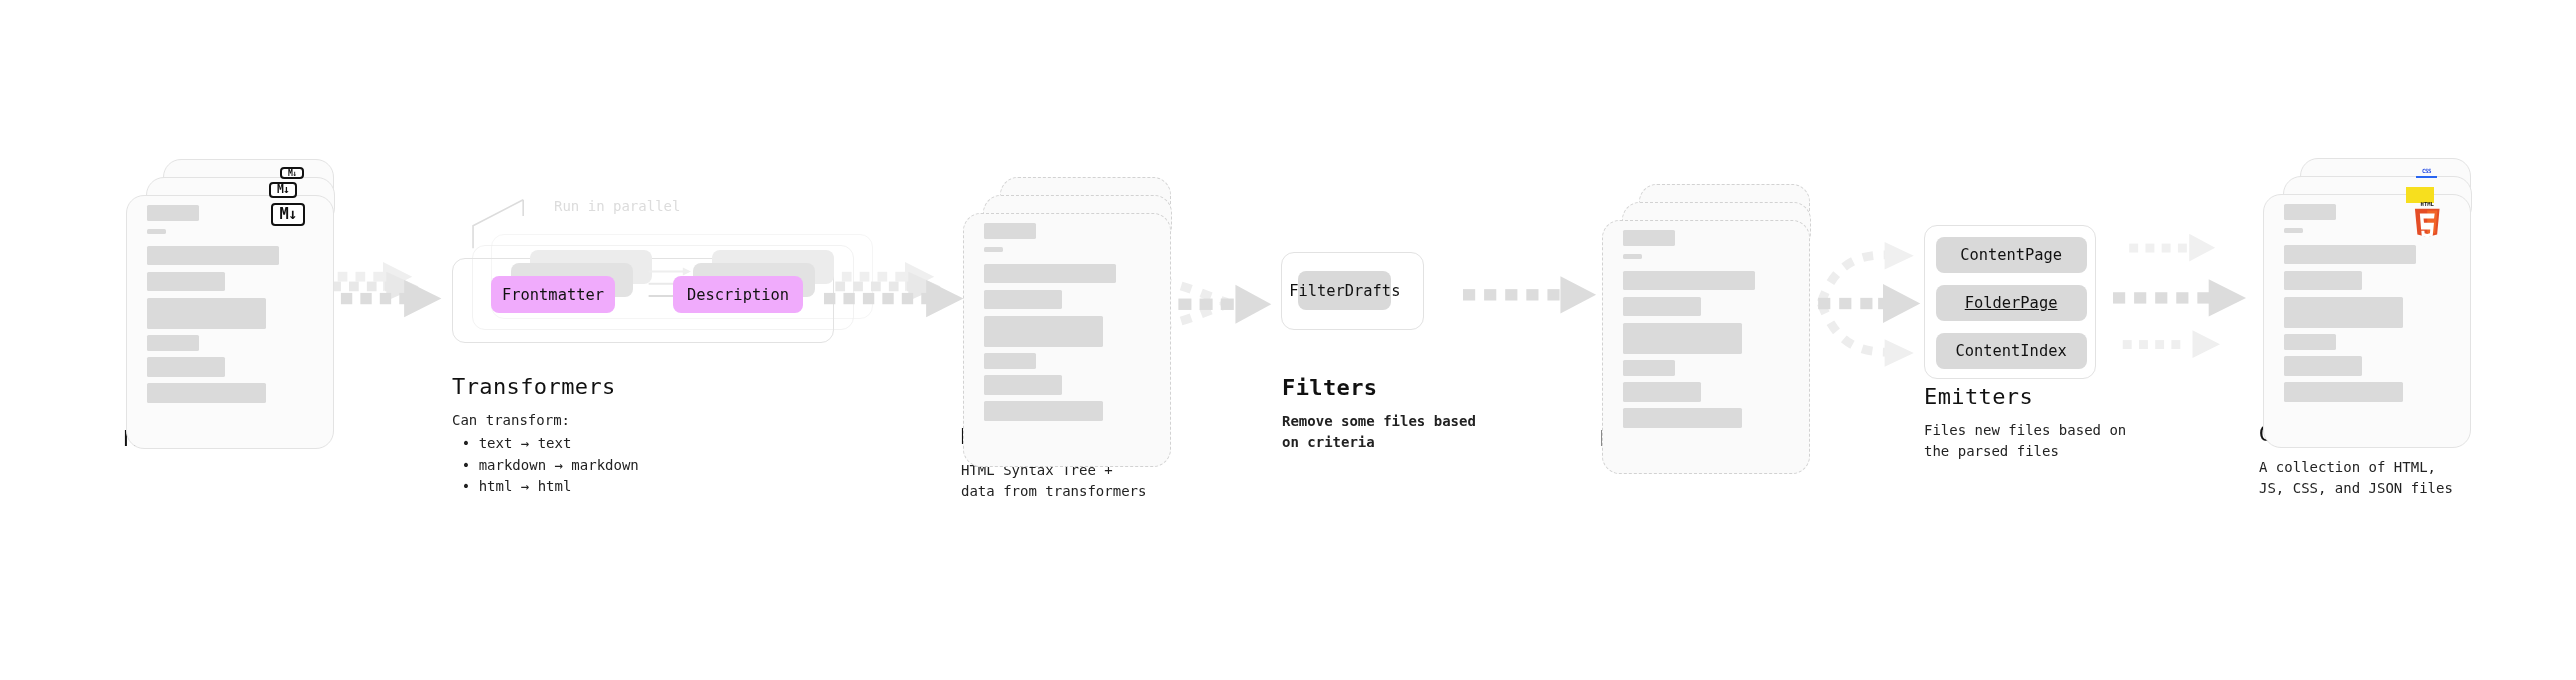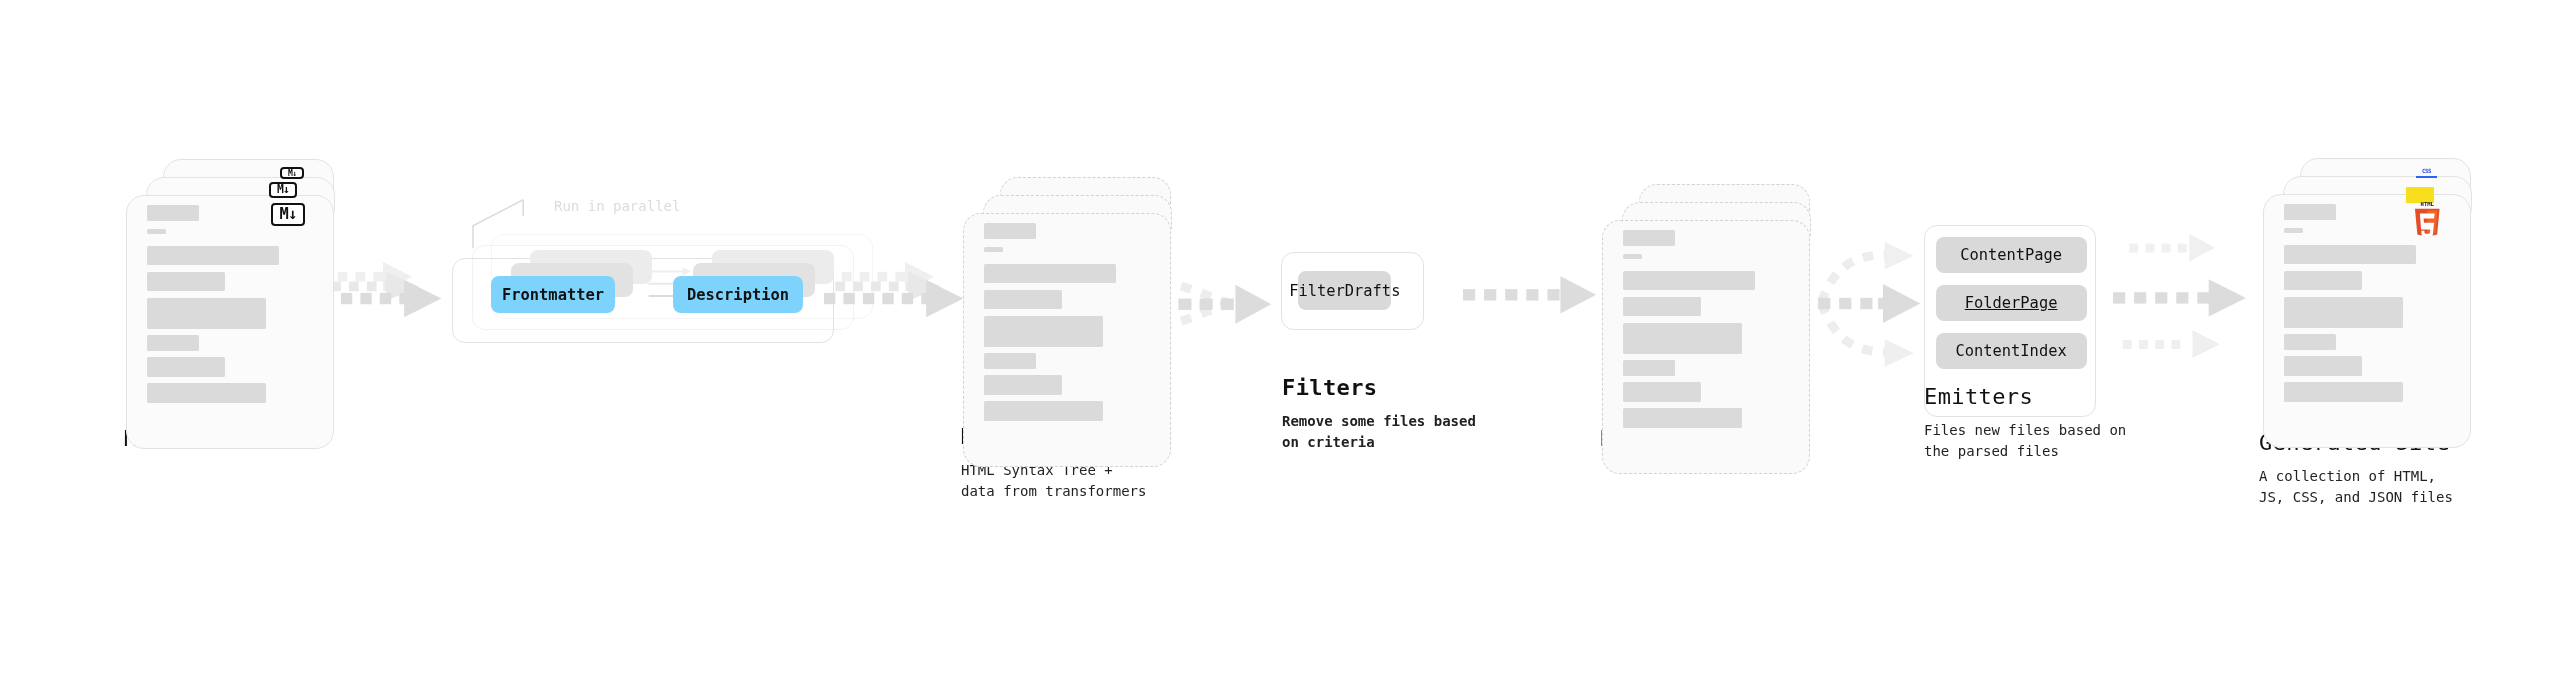--- a/index.html
+++ b/index.html
@@ -76,21 +76,21 @@
   .tstack { position: absolute; }
   .tlayer { position: absolute; border: 1.6px solid #ededed; border-radius: 13px; background: transparent; }
   .tlayer.l3 { left: 39px; top: 0px;  width: 382px; height: 85px; opacity: .55; }
   .tlayer.l2 { left: 19.5px; top: 11.4px; width: 382px; height: 85px; opacity: .75; }
   .tlayer.l1 { left: 0px;  top: 24.4px; width: 382px; height: 85px; border-color: #e2e2e2; }
 
   .tpill { position: absolute; border-radius: 8.1px; font-size: 15.4px;
            display:flex; align-items:center; justify-content:center; color:#111; white-space:nowrap;}
   .tpill.g3 { background: #ececec; }
   .tpill.g2 { background: #e2e2e2; }
-  .tpill.g1 { background: #7dd3fc; font-weight: bold; }
+  .tpill.g1 { background: #f0abfc; }
 
   .runlabel { position: absolute; font-size: 14px; color: #dcdcdc; white-space: nowrap; }
 
   svg { display: block; overflow: visible; }
 </style>
 </head>
 <body>
 
 <div id="stage">
 
@@ -169,20 +169,31 @@
       <path d="M2 23 H48" stroke="#e9e9e9" stroke-width="2.5" fill="none"></path>
       <path d="M44 18 L54 23 L44 28 Z" fill="#e9e9e9"></path>
       <path d="M2 38 H48" stroke="#dbdbdb" stroke-width="2.5" fill="none"></path>
       <path d="M44 33 L54 38 L44 43 Z" fill="#dbdbdb"></path>
     </svg>
 
     <div class="tpill g1" style="left:39px; top:42px; width:124px; height:37px;">Frontmatter</div>
     <div class="tpill g1" style="left:221px; top:42px; width:130px; height:37px;">Description</div>
   </div>
 
+  <div class="caption" style="left:452px; top:374px;">
+    <div class="title">Transformers</div>
+    <div class="sublist">
+      <div>Can transform:</div>
+      <ul style="margin-top:1.6px;">
+        <li class="b">text → text</li>
+        <li class="b">markdown → markdown</li>
+        <li class="b">html → html</li>
+      </ul>
+    </div>
+  </div>
 
   <svg style="position:absolute; left:824px; top:262px;" width="154" height="78" viewBox="0 0 190 96">
     <g fill="#efefef">
       <rect x="22" y="12" width="12" height="12"></rect>
         <rect x="44" y="12" width="12" height="12"></rect>
       <rect x="66" y="12" width="12" height="12"></rect>
         <rect x="88" y="12" width="12" height="12"></rect>
       <rect x="110" y="12" width="12" height="12"></rect>
       <path d="M100 0 L136 18 L100 36 Z"></path>
     </g>
@@ -294,21 +305,21 @@
       <rect x="0" y="75" width="15" height="14"></rect>
         <rect x="26" y="75" width="15" height="14"></rect>
       <rect x="52" y="75" width="15" height="14"></rect>
         <rect x="78" y="75" width="15" height="14"></rect>
       <rect x="104" y="75" width="15" height="14"></rect>
         <rect x="126" y="75" width="15" height="14"></rect>
       <path d="M132 58 L178 82 L132 106 Z"></path>
     </g>
   </svg>
 
-  <div class="pbox" style="left:1924px; top:225px; width:172px; height:192px;">
+  <div class="pbox" style="left:1924px; top:225px; width:172px; height:154px;">
     <div class="pill" style="position:absolute; left:10.6px; top:11.4px; width:151px; height:36px;">ContentPage</div>
     <div class="pill" style="position:absolute; left:10.6px; top:59px; width:151px; height:36px;text-decoration:underline;">FolderPage</div>
     <div class="pill" style="position:absolute; left:10.6px; top:107px; width:151px; height:36px;">ContentIndex</div>
   </div>
 
   <div class="caption" style="left:1924px; top:384px;">
     <div class="title">Emitters</div>
     <div class="sub">Files new files based on
 the parsed files</div>
   </div>
@@ -362,20 +373,20 @@
       <div class="bar" style="width:18.7px;height:5.7px;margin-bottom:11.4px;"></div>
       <div class="bar" style="width:132px;height:19.5px;margin-bottom:6.5px;"></div>
       <div class="bar" style="width:78px;height:19.5px;margin-bottom:6.5px;"></div>
       <div class="bar" style="width:119px;height:31px;margin-bottom:6.5px;"></div>
       <div class="bar" style="width:52px;height:15.4px;margin-bottom:6.5px;"></div>
       <div class="bar" style="width:78px;height:19.5px;margin-bottom:6.5px;"></div>
       <div class="bar" style="width:119px;height:19.5px;"></div>
     </div>
   </div>
 
-  <div class="caption" style="left:2259px; top:430px;">
+  <div class="caption" style="left:2259px; top:421px;">
     <div class="title">Generated Site</div>
     <div class="sub">A collection of HTML,
 JS, CSS, and JSON files</div>
   </div>
 
 </div>
 
 
 </body></html>

